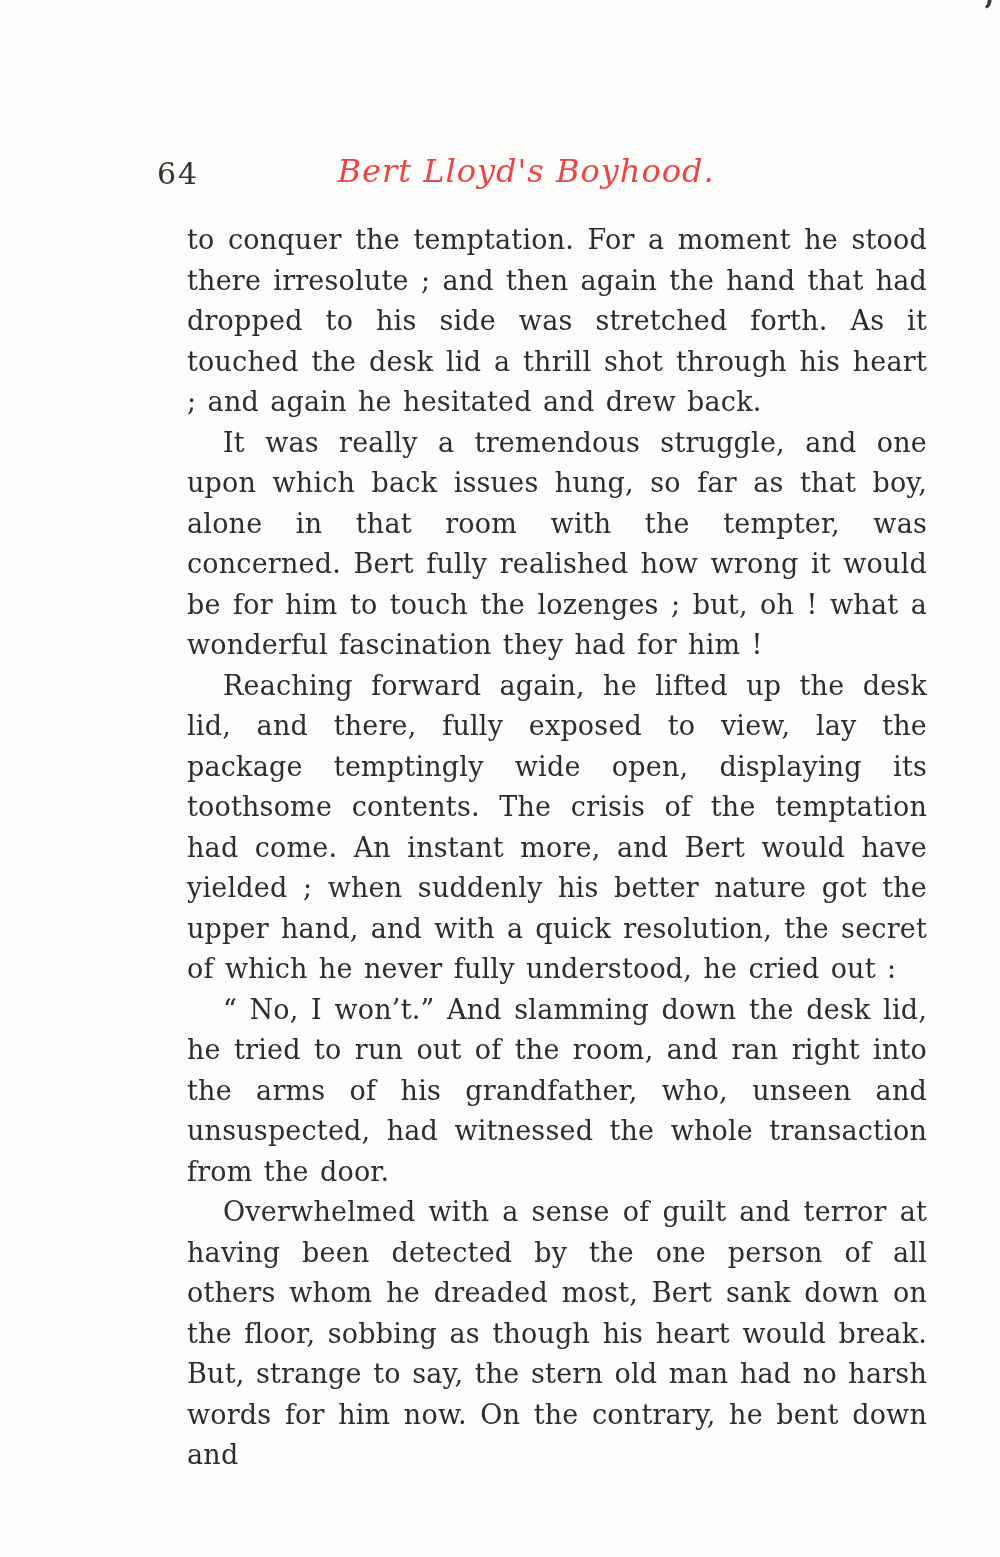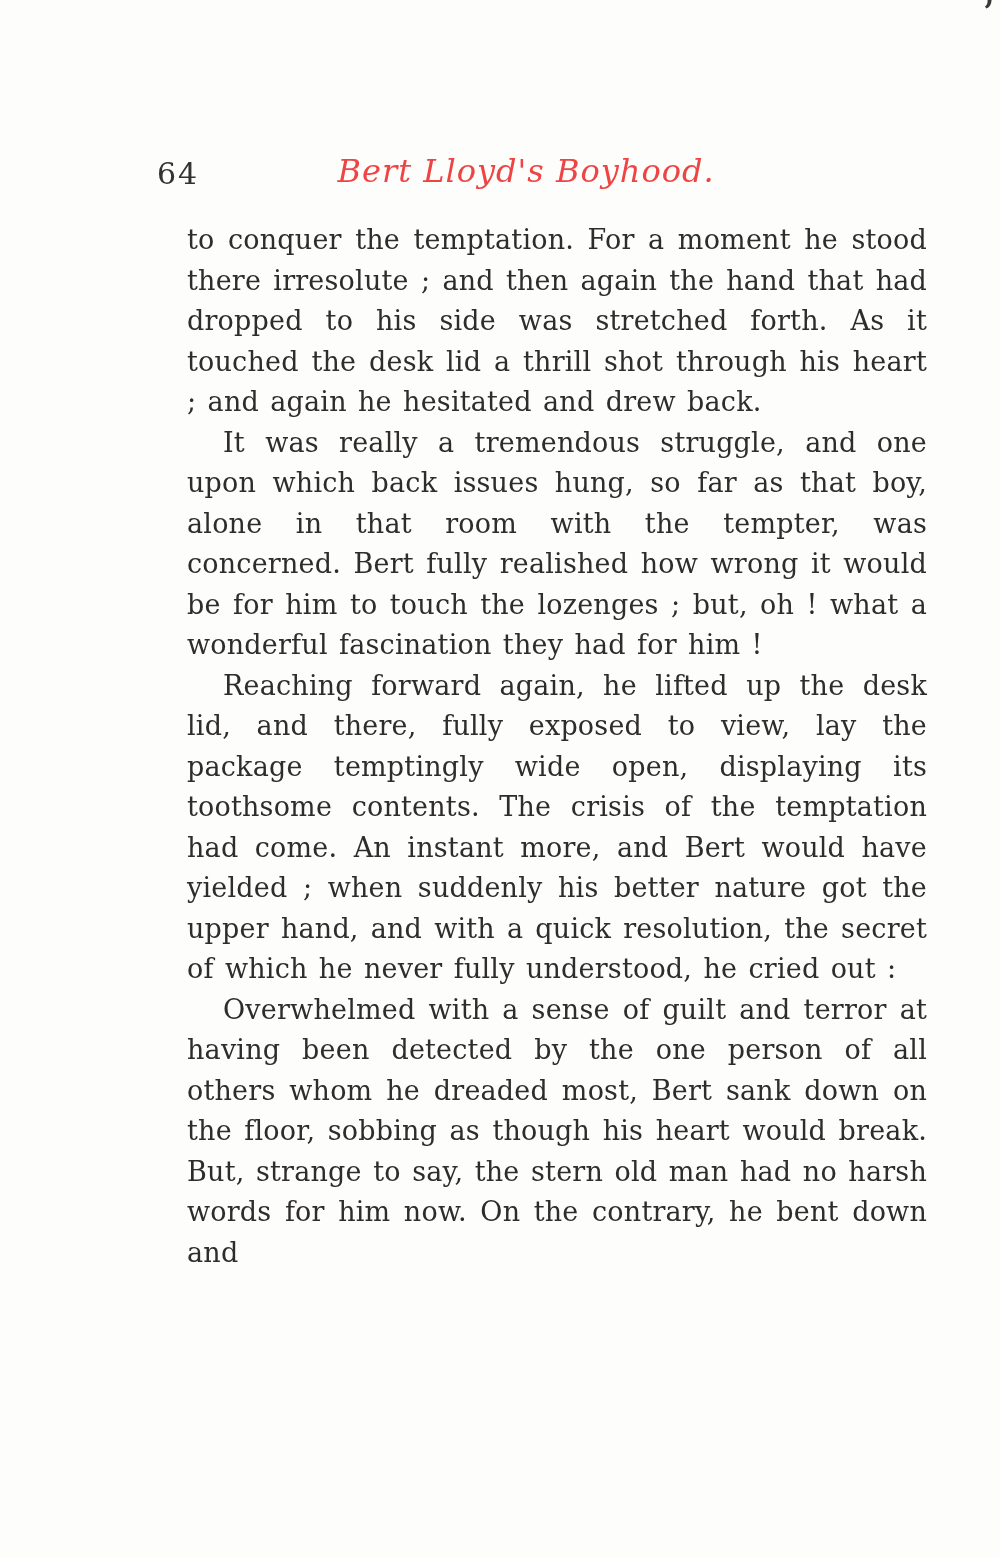--- a/index.html
+++ b/index.html
@@ -83,16 +83,17 @@
 
   <div class="header">
     <span class="page-number">64</span>
     <span class="running-title">Bert Lloyd's Boyhood.</span>
   </div>
 
   <div class="text-block">
     <p class="no-indent">to conquer the temptation.  For a moment he stood there irresolute ; and then again the hand that had dropped to his side was stretched forth.  As it touched the desk lid a thrill shot through his heart ; and again he hesitated and drew back.</p>
     <p class="indent">It was really a tremendous struggle, and one upon which back issues hung, so far as that boy, alone in that room with the tempter, was concerned.  Bert fully realished how wrong it would be for him to touch the lozenges ; but, oh ! what a wonderful fascination they had for him !</p>
     <p class="indent">Reaching forward again, he lifted up the desk lid, and there, fully exposed to view, lay the package temptingly wide open, displaying its toothsome contents.  The crisis of the temptation had come.  An instant more, and Bert would have yielded ; when suddenly his better nature got the upper hand, and with a quick resolution, the secret of which he never fully understood, he cried out :</p>
+    <p class="indent">“ No, I won’t.”   And slamming down the desk lid, he tried to run out of the room, and ran right into the arms of his grandfather, who, unseen and unsuspected, had witnessed the whole transaction from the door.</p>
     <p class="indent">Overwhelmed with a sense of guilt and terror at having been detected by the one person of all others whom he dreaded most, Bert sank  down on the floor, sobbing  as  though  his  heart  would  break.   But, strange to say, the stern old man had no harsh words for him  now.   On  the  contrary,  he  bent  down  and</p>
   </div>
 
 </div>
 
 </body></html>

